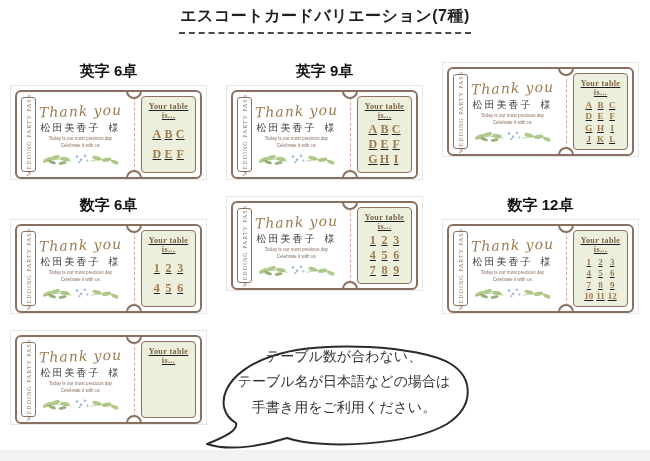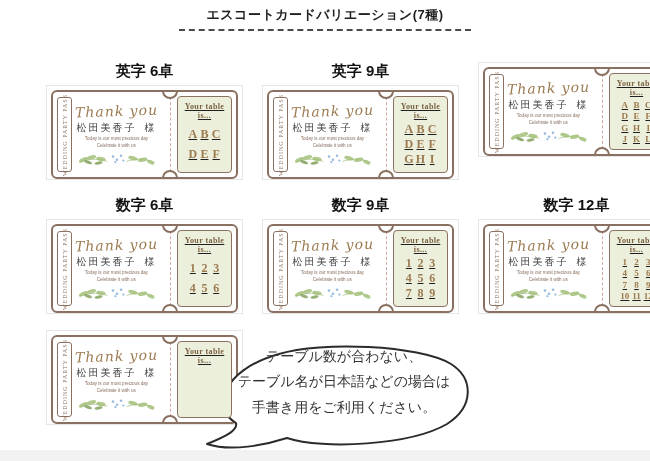--- a/index.html
+++ b/index.html
@@ -3,29 +3,29 @@
 <meta charset="utf-8">
 <style>
   html,body{margin:0;padding:0;}
   body{
     width:650px;height:461px;position:relative;overflow:hidden;
     background:#ffffff;font-family:"Liberation Sans",sans-serif;
     color:#1f1f1f;
   }
   
   .title-wrap{position:absolute;top:6px;left:0;width:650px;text-align:center;}
-  .page-title{font-size:13px;font-weight:bold;letter-spacing:.5px;color:#1f1f1f;}
+  .page-title{font-size:16px;font-weight:bold;letter-spacing:.5px;color:#1f1f1f;}
   .title-dash{width:292px;margin:5px auto 0;border-bottom:2px dashed #4a4a4a;height:0;}
   
   .cards-grid{
     position:absolute;left:10px;top:62px;
     display:grid;grid-template-columns:repeat(3,197px);
     column-gap:19px;row-gap:16px;
   }
-  .card{width:197px;margin-left:36px;}
+  .card{width:197px;}
   .card-header{font-size:15px;font-weight:bold;text-align:center;height:18px;margin-bottom:5px;color:#111;}
   .ticket-outer{height:85px;padding:4px;border:1px solid #e6e6e6;background:#fff;}
   .ticket{
     position:relative;height:100%;background:#fff;
     border:2px solid var(--ticket-border,#8a7060);
     border-radius:6px;overflow:hidden;
   }
   .pass-box{
     position:absolute;left:4px;top:5px;bottom:5px;width:13px;
     border:1px solid var(--ticket-border,#8a7060);border-radius:3px;
@@ -320,21 +320,20 @@
               <span>6</span>
             </div>
         </div>
         <div class="notch notch-top"></div>
         <div class="notch notch-bottom"></div>
       </div>
     </div>
   </div>
 
   <div class="card">
-    <div class="card-header">数字 9卓</div>
     <div class="ticket-outer">
       <div class="ticket">
         <div class="pass-box">
           <span class="pass-text">WEDDING PARTY PASS</span>
         </div>
         <div class="ticket-main">
           <div class="thankyou">Thank you</div>
           <div class="guest-name">松田美香子 様</div>
           <div class="msg msg1">Today is our most precious day</div>
           <div class="msg msg2">Celebrate it with us</div>

